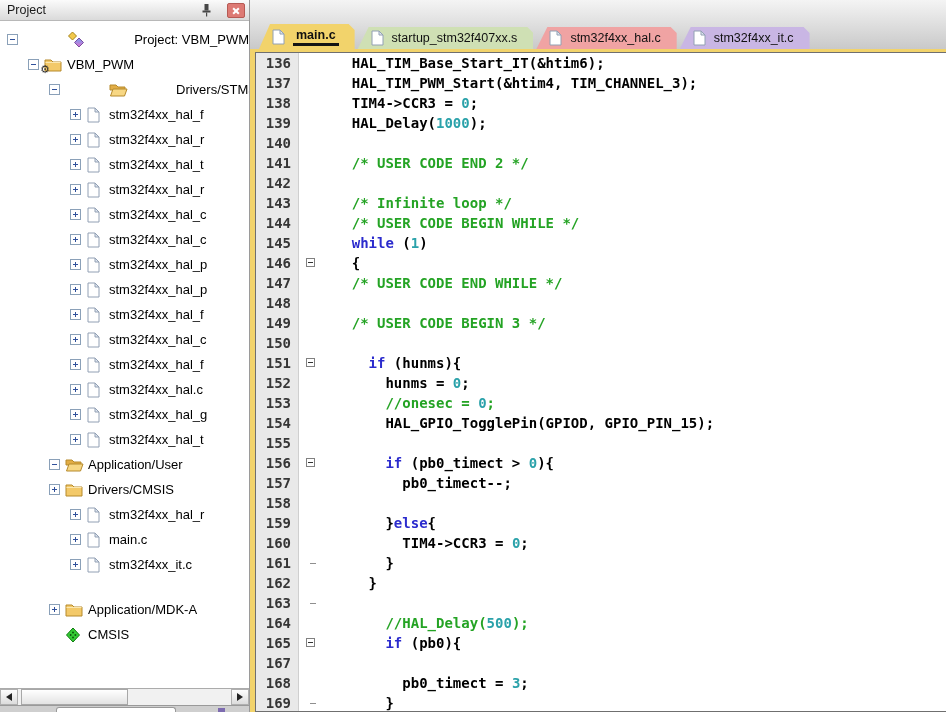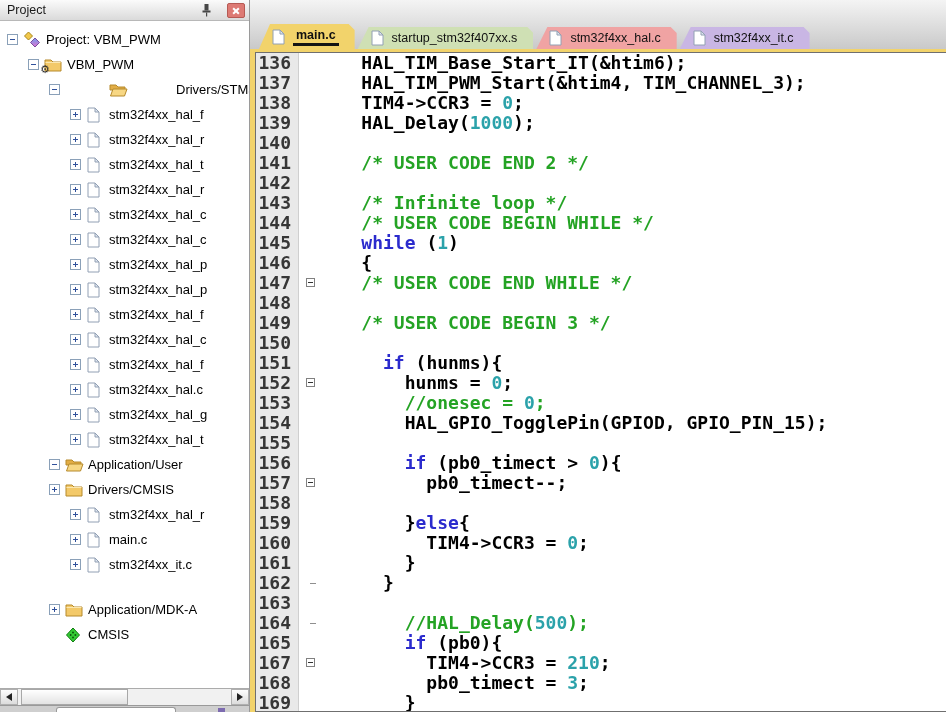--- a/index.html
+++ b/index.html
@@ -49,22 +49,22 @@
   .tab { height:22px; display:flex; align-items:center; gap:8px; padding:0 16px 0 12px; margin-right:3px;
          clip-path:polygon(11px 0, calc(100% - 6px) 0, 100% 6px, 100% 100%, 0 100%);
          font-size:12.5px; color:#111; }
   .tab.active { height:25px; }
   .tab.active .tlabel { font-weight:bold; border-bottom:3px solid #141414; padding:0 3px 1px; }
   .tab .ticon { width:14px; flex:0 0 14px; margin:0; }
 
   .eframe { flex:1; background:#f2d36b; padding:3px 0 0 5px; min-height:0; }
   .ebody { width:100%; height:100%; background:#fff; border:1px solid #6f6f6f; border-right:none; overflow:hidden; }
 
-  .cline { height:20px; display:flex; align-items:flex-end; white-space:pre;
-           font-family:"DejaVu Sans Mono","Liberation Mono",monospace; font-size:18px; font-weight:700; line-height:20px; }
+  .cline { height:20px; display:flex; align-items:flex-start; white-space:pre;
+           font-family:"DejaVu Sans Mono","Liberation Mono",monospace; font-size:14px; font-weight:700; line-height:20px; }
   .lnum { width:43px; flex:0 0 43px; text-align:right; padding-right:7px; color:#363636;
           background:#e9e9e9; border-right:1px solid #cfcfcf; }
   .lsep { width:5px; flex:0 0 5px; background:#fff; border-right:1px solid #d2d2d2; }
   .fold { width:14px; flex:0 0 14px; position:relative; background:#fff; }
   .fold.fl::before, .fold.fe::before, .fold.fb::before { content:""; position:absolute; left:6px; top:0; bottom:0; width:1px; background:#8f8f8f; }
   .fold.fe::after { content:""; position:absolute; left:6px; top:10px; width:6px; height:1px; background:#8f8f8f; }
   .fbox { position:absolute; left:2px; top:5px; width:9px; height:9px; border:1px solid #808080; background:#fff; z-index:1; }
   .fbox::before { content:""; position:absolute; left:1px; right:1px; top:3px; height:1px; background:#333; }
   .ccode { color:#000; }
   .s-k { color:var(--kw); }
@@ -83,21 +83,21 @@
       <span class="pin-btn">
         <svg width="11" height="14" viewBox="0 0 11 14">
           <rect x="3.5" y="1" width="4" height="6.5" fill="#474747"></rect>
           <rect x="1.5" y="7.5" width="8" height="2" fill="#474747"></rect>
           <rect x="5" y="9.5" width="1.2" height="4" fill="#474747"></rect>
         </svg>
       </span>
       <span class="close-btn"></span>
     </div>
     <div class="tree">
-        <div class="trow" style="padding-left: 7px;">
+        <div class="trow" style="padding-left: 7px; justify-content: space-between;">
           <span class="tbox"></span>
           <span class="ticon">
             <svg width="18" height="17" viewBox="0 0 18 17">
               <defs>
                 <linearGradient id="pg" x1="0" y1="0" x2="0" y2="1">
                   <stop offset="0" stop-color="#6fa0ee"></stop>
                   <stop offset="1" stop-color="#e070cf"></stop>
                 </linearGradient>
               </defs>
               <path d="M5.5 1l4 4-4 4-4-4z" fill="#f2c84b" stroke="#a8871c"></path>
@@ -420,20 +420,20 @@
           <div class="cline"><span class="lnum">156</span><span class="lsep"></span><span class="fold fb"><span class="fbox"></span></span><span class="ccode"><span class="s-p">        </span><span class="s-k">if</span><span class="s-p"> (pb0_timect &gt; </span><span class="s-n">0</span><span class="s-p">){</span></span></div>
           <div class="cline"><span class="lnum">157</span><span class="lsep"></span><span class="fold fl"></span><span class="ccode"><span class="s-p">          pb0_timect--;</span></span></div>
           <div class="cline"><span class="lnum">158</span><span class="lsep"></span><span class="fold fl"></span><span class="ccode"></span></div>
           <div class="cline"><span class="lnum">159</span><span class="lsep"></span><span class="fold fl"></span><span class="ccode"><span class="s-p">        }</span><span class="s-k">else</span><span class="s-p">{</span></span></div>
           <div class="cline"><span class="lnum">160</span><span class="lsep"></span><span class="fold fl"></span><span class="ccode"><span class="s-p">          TIM4-&gt;CCR3 = </span><span class="s-n">0</span><span class="s-p">;</span></span></div>
           <div class="cline"><span class="lnum">161</span><span class="lsep"></span><span class="fold fe"></span><span class="ccode"><span class="s-p">        }</span></span></div>
           <div class="cline"><span class="lnum">162</span><span class="lsep"></span><span class="fold fl"></span><span class="ccode"><span class="s-p">      }</span></span></div>
           <div class="cline"><span class="lnum">163</span><span class="lsep"></span><span class="fold fe"></span><span class="ccode"></span></div>
           <div class="cline"><span class="lnum">164</span><span class="lsep"></span><span class="fold fl"></span><span class="ccode"><span class="s-c">        //HAL_Delay(</span><span class="s-n">500</span><span class="s-c">);</span></span></div>
           <div class="cline"><span class="lnum">165</span><span class="lsep"></span><span class="fold fb"><span class="fbox"></span></span><span class="ccode"><span class="s-p">        </span><span class="s-k">if</span><span class="s-p"> (pb0){</span></span></div>
-          <div class="cline"><span class="lnum">167</span><span class="lsep"></span><span class="fold fl"></span><span class="ccode"><span class="s-p">          TIM4-&gt;CCR3 = </span><span class="s-n">210</span><span class="s-p">;</span></span></div>
+          <div class="cline"><span class="lnum">167</span><span class="lsep"></span><span class="fold fl"></span></div>
           <div class="cline"><span class="lnum">168</span><span class="lsep"></span><span class="fold fl"></span><span class="ccode"><span class="s-p">          pb0_timect = </span><span class="s-n">3</span><span class="s-p">;</span></span></div>
           <div class="cline"><span class="lnum">169</span><span class="lsep"></span><span class="fold fe"></span><span class="ccode"><span class="s-p">        }</span></span></div>
         </div>
     </div>
   </div>
 
 </div>
 
 </body></html>

